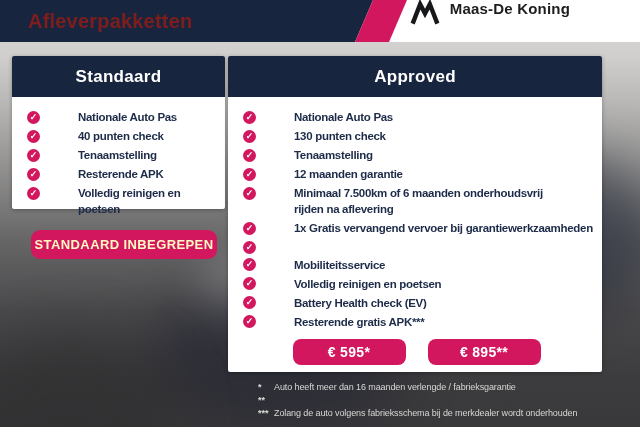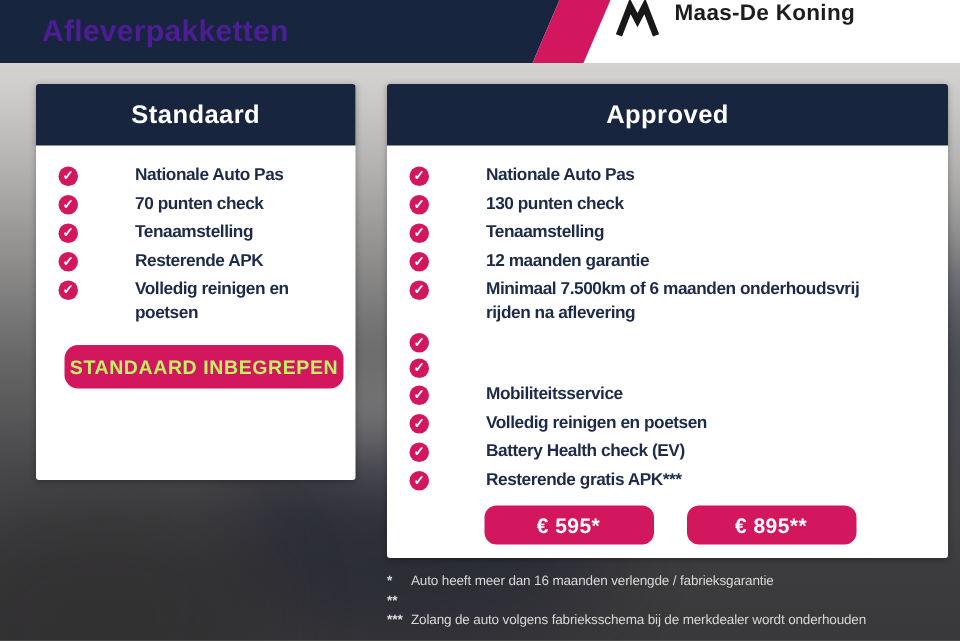--- a/index.html
+++ b/index.html
@@ -20,47 +20,47 @@
   .blob-navy-right{left:430px;top:150px;width:230px;height:170px;background:#1a2132;opacity:.5;}
   .blob-navy-center{left:150px;top:285px;width:260px;height:140px;background:#1f2230;opacity:.55;}
   .blob-light{left:200px;top:250px;width:150px;height:75px;background:#a3a2a0;opacity:.6;filter:blur(20px);}
   .blob-dark-left{left:-40px;top:330px;width:220px;height:160px;background:#2e2d2e;opacity:.6;}
 
   
   .topbar{position:absolute;left:0;top:0;width:640px;height:42px;background:#ffffff;z-index:5;}
   .topbar svg.shapes{position:absolute;left:0;top:0;display:block;}
   .topbar .title{
     position:absolute;left:28px;top:0;height:42px;line-height:43px;
-    color:#4c1d95;font-size:20px;font-weight:bold;letter-spacing:.2px;
+    color:#7f1d1d;font-size:20px;font-weight:bold;letter-spacing:.2px;
   }
   .brand{position:absolute;right:70px;top:0;height:42px;display:flex;align-items:flex-start;gap:10px;}
   .brand .brand-name{color:#1d1d1f;font-size:15px;font-weight:bold;letter-spacing:.2px;}
 
   
   .card{position:absolute;background:#ffffff;z-index:4;box-shadow:0 1px 4px rgba(0,0,0,.3);border-radius:2px;}
-  .card-standaard{left:24px;top:56px;width:213px;height:264px;}
-  .card-approved{left:258px;top:56px;width:374px;height:316px;}
+  .card-standaard{left:12px;top:56px;width:213px;height:153px;}
+  .card-approved{left:228px;top:56px;width:374px;height:316px;}
   .card-header{
     height:41px;background:var(--navy);display:flex;align-items:center;justify-content:center;
     color:#ffffff;font-size:17px;font-weight:bold;letter-spacing:.3px;border-radius:2px 2px 0 0;
   }
   .card-body{padding:12px 4px 0 15px;}
   .items{list-style:none;}
   .item{display:flex;align-items:flex-start;gap:7px;margin-bottom:3px;}
   .check{
     flex:0 0 13px;width:13px;height:13px;border-radius:50%;background:var(--pink);
     color:#fff;font-size:9px;line-height:13px;text-align:center;font-weight:bold;margin-top:1.5px;
   }
   .item-text{
     color:var(--ink);font-size:11.5px;font-weight:bold;line-height:16px;
     letter-spacing:-.3px;white-space:pre-line;padding-left:31px;
   }
   .pill-button{
     margin:13px auto 0;width:186px;height:29px;border-radius:9px;background:var(--pink);
-    color:#bef264;font-size:13px;font-weight:bold;letter-spacing:.4px;
+    color:#fef9c3;font-size:13px;font-weight:bold;letter-spacing:.4px;
     display:flex;align-items:center;justify-content:center;cursor:pointer;border:none;
     font-family:"Liberation Sans",sans-serif;
   }
   .price-row{display:flex;justify-content:center;gap:22px;margin:9px 0 0 -8px;}
   .price-button{
     width:113px;height:26px;border-radius:8px;background:var(--pink);border:none;
     color:#fff;font-size:14px;font-weight:bold;letter-spacing:.3px;cursor:pointer;
     display:flex;align-items:center;justify-content:center;
     font-family:"Liberation Sans",sans-serif;
   }
@@ -102,21 +102,21 @@
     <div class="card-body">
       <ul class="items">
 
           <li class="item">
             <span class="check">✓</span>
             <span class="item-text">Nationale Auto Pas</span>
           </li>
 
           <li class="item">
             <span class="check">✓</span>
-            <span class="item-text">70 punten check</span>
+            <span class="item-text">40 punten check</span>
           </li>
 
           <li class="item">
             <span class="check">✓</span>
             <span class="item-text">Tenaamstelling</span>
           </li>
 
           <li class="item">
             <span class="check">✓</span>
             <span class="item-text">Resterende APK</span>
@@ -159,20 +159,21 @@
           </li>
 
           <li class="item">
             <span class="check">✓</span>
             <span class="item-text">Minimaal 7.500km of 6 maanden onderhoudsvrij
 rijden na aflevering</span>
           </li>
 
           <li class="item">
             <span class="check">✓</span>
+            <span class="item-text">1x Gratis vervangend vervoer bij garantiewerkzaamheden</span>
           </li>
 
           <li class="item">
             <span class="check">✓</span>
           </li>
 
           <li class="item">
             <span class="check">✓</span>
             <span class="item-text">Mobiliteitsservice</span>
           </li>

